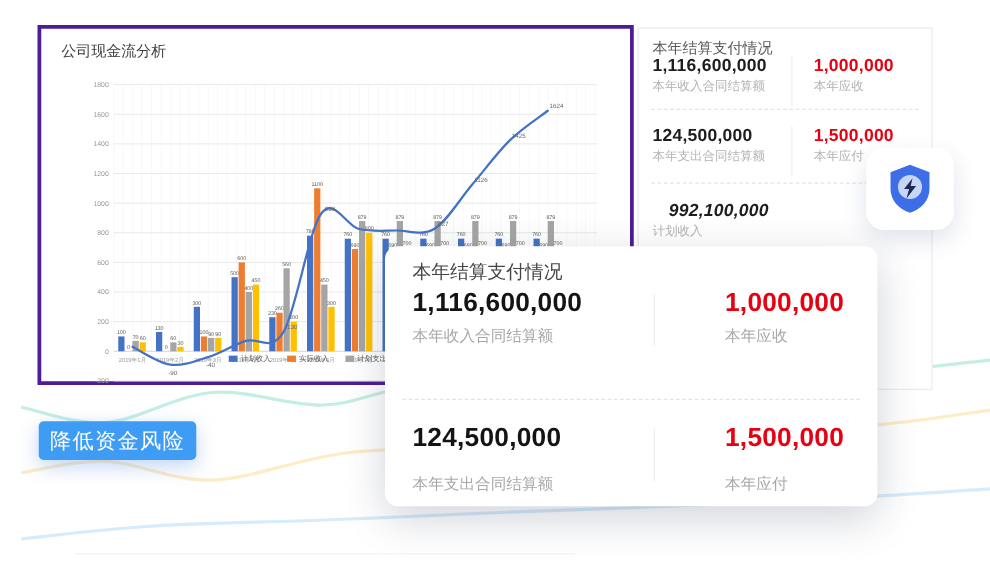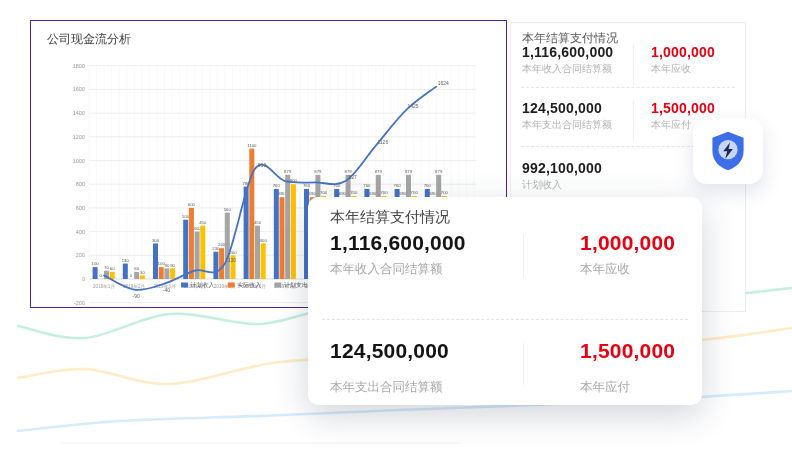--- a/index.html
+++ b/index.html
@@ -4,21 +4,21 @@
 <style>
   * { margin:0; padding:0; box-sizing:border-box; }
   html,body { background:#fff; font-family:"Liberation Sans", sans-serif; }
   .stage { position:relative; width:792px; height:459px; overflow:hidden; background:#fff; }
 
   
   .bg-lines { position:absolute; left:0; top:0; width:792px; height:459px; z-index:1; }
 
   
   .chart-card { position:absolute; left:30px; top:20px; width:477px; height:288px;
-    background:#fff; border:1px solid #4c1d95; z-index:2; }
+    background:#fff; border:3px solid #4c1d95; z-index:2; }
   .chart-title { position:absolute; left:16px; top:10px; font-size:12px; color:#404040; }
   .chart-svg { position:absolute; left:0; top:0; width:475px; height:286px; }
 
   
   .right-panel { position:absolute; left:510px; top:22px; width:236px; height:290px;
     background:#fff; border:1px solid #ececec; z-index:2; }
   .rp-title { position:absolute; left:11px; top:7px; font-size:12px; color:#595959; }
   .rp-val   { position:absolute; font-size:14px; font-weight:bold; color:#1d1d1d; letter-spacing:.2px; }
   .rp-val.red { color:#e60012; }
   .rp-lbl   { position:absolute; font-size:10px; color:#b3b3b3; }
@@ -276,21 +276,21 @@
     <div class="rp-dash" style="top:64px;"></div>
 
     <div class="rp-val" style="left:11px; top:77px;">124,500,000</div>
     <div class="rp-lbl" style="left:11px; top:95px;">本年支出合同结算额</div>
     <div class="rp-vdiv" style="top:78px;"></div>
     <div class="rp-val red" style="left:140px; top:77px;">1,500,000</div>
     <div class="rp-lbl" style="left:140px; top:95px;">本年应付</div>
 
     <div class="rp-dash" style="top:123px;"></div>
 
-    <div class="rp-val" style="left:11px; top:137px;">992,100,000</div>
+    <div class="rp-val" style="left:24px; top:137px;font-style:italic;">992,100,000</div>
     <div class="rp-lbl" style="left:11px; top:155px;">计划收入</div>
   </aside>
 
   <div class="shield-card">
     <svg width="44" height="46" viewBox="0 0 48 48">
       <path d="M24 3 L41 9.5 V24 c0 10.5 -7.5 17.8 -17 21 c-9.5 -3.2 -17 -10.5 -17 -21 V9.5 Z" fill="#3d6ee7"></path>
       <circle cx="24" cy="22.5" r="10.5" fill="#c7d5f6"></circle>
       <path d="M26.2 14.8 L18.8 24.2 h4.4 l-2.3 8.4 l8.4 -10.9 h-4.7 z" fill="#1e2a52"></path>
     </svg>
   </div>
@@ -306,14 +306,15 @@
 
     <div class="pp-dash"></div>
 
     <div class="pp-val" style="left:22px; top:142px;">124,500,000</div>
     <div class="pp-lbl" style="left:22px; top:182px;">本年支出合同结算额</div>
     <div class="pp-vdiv" style="top:146px;"></div>
     <div class="pp-val red" style="left:272px; top:142px;">1,500,000</div>
     <div class="pp-lbl" style="left:272px; top:182px;">本年应付</div>
   </div>
 
+  <div class="risk-badge">降低资金风险</div>
 
 </div>
 
 </body></html>

